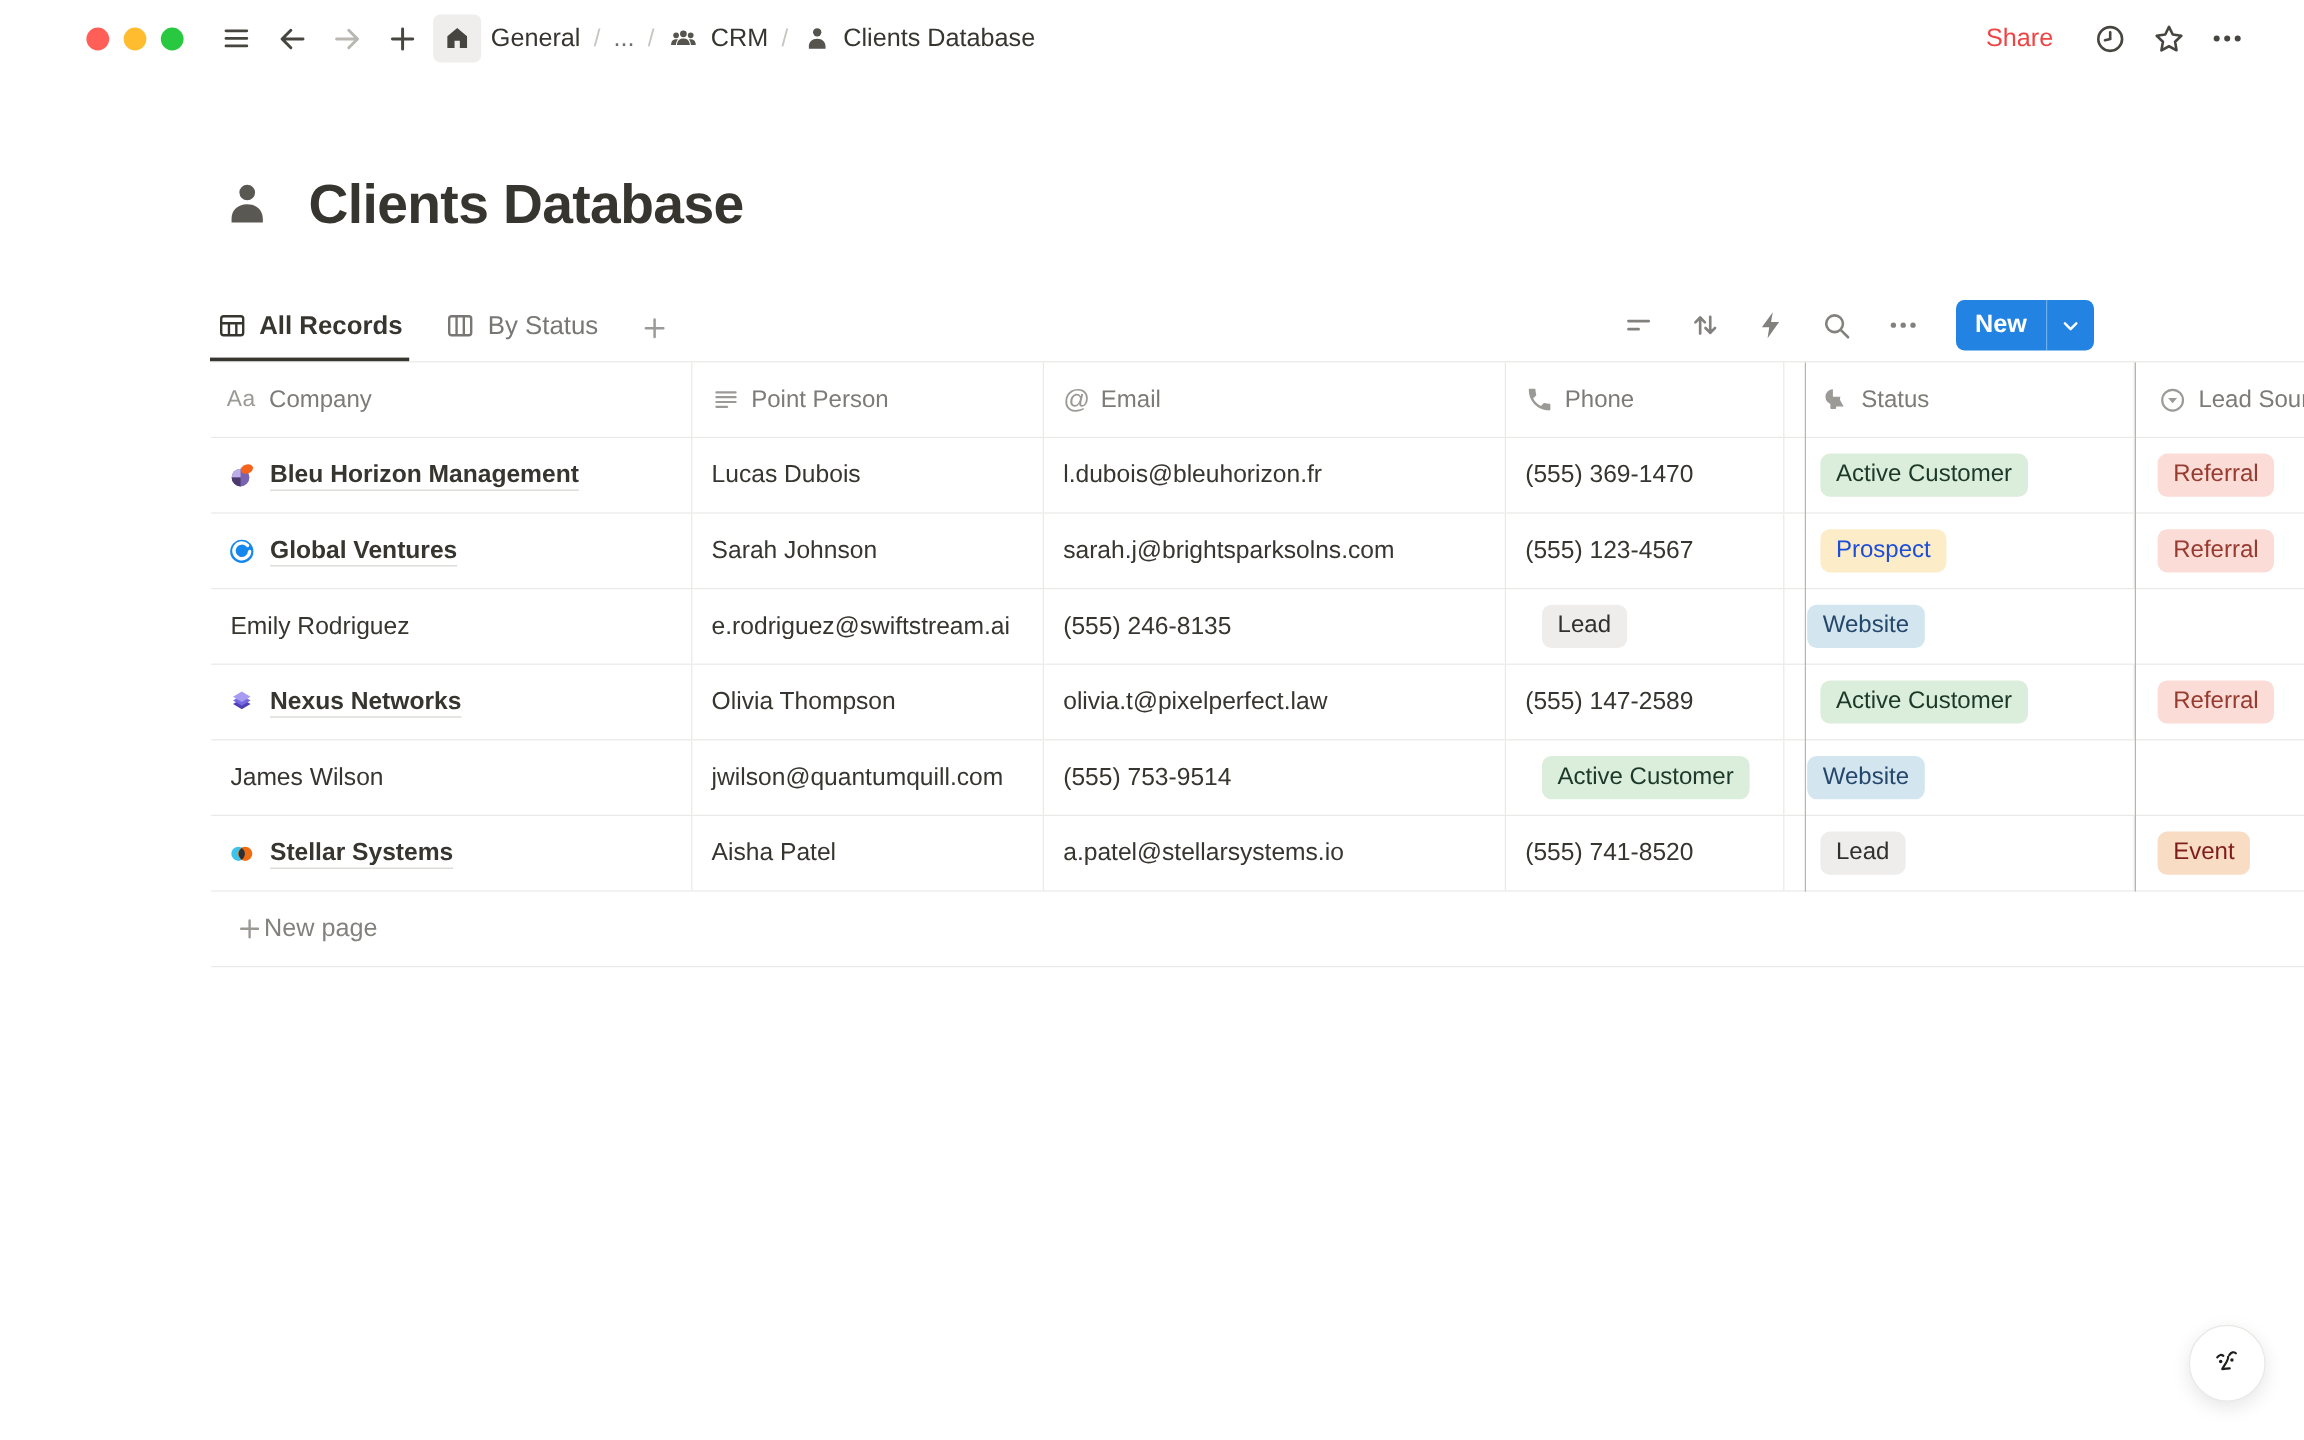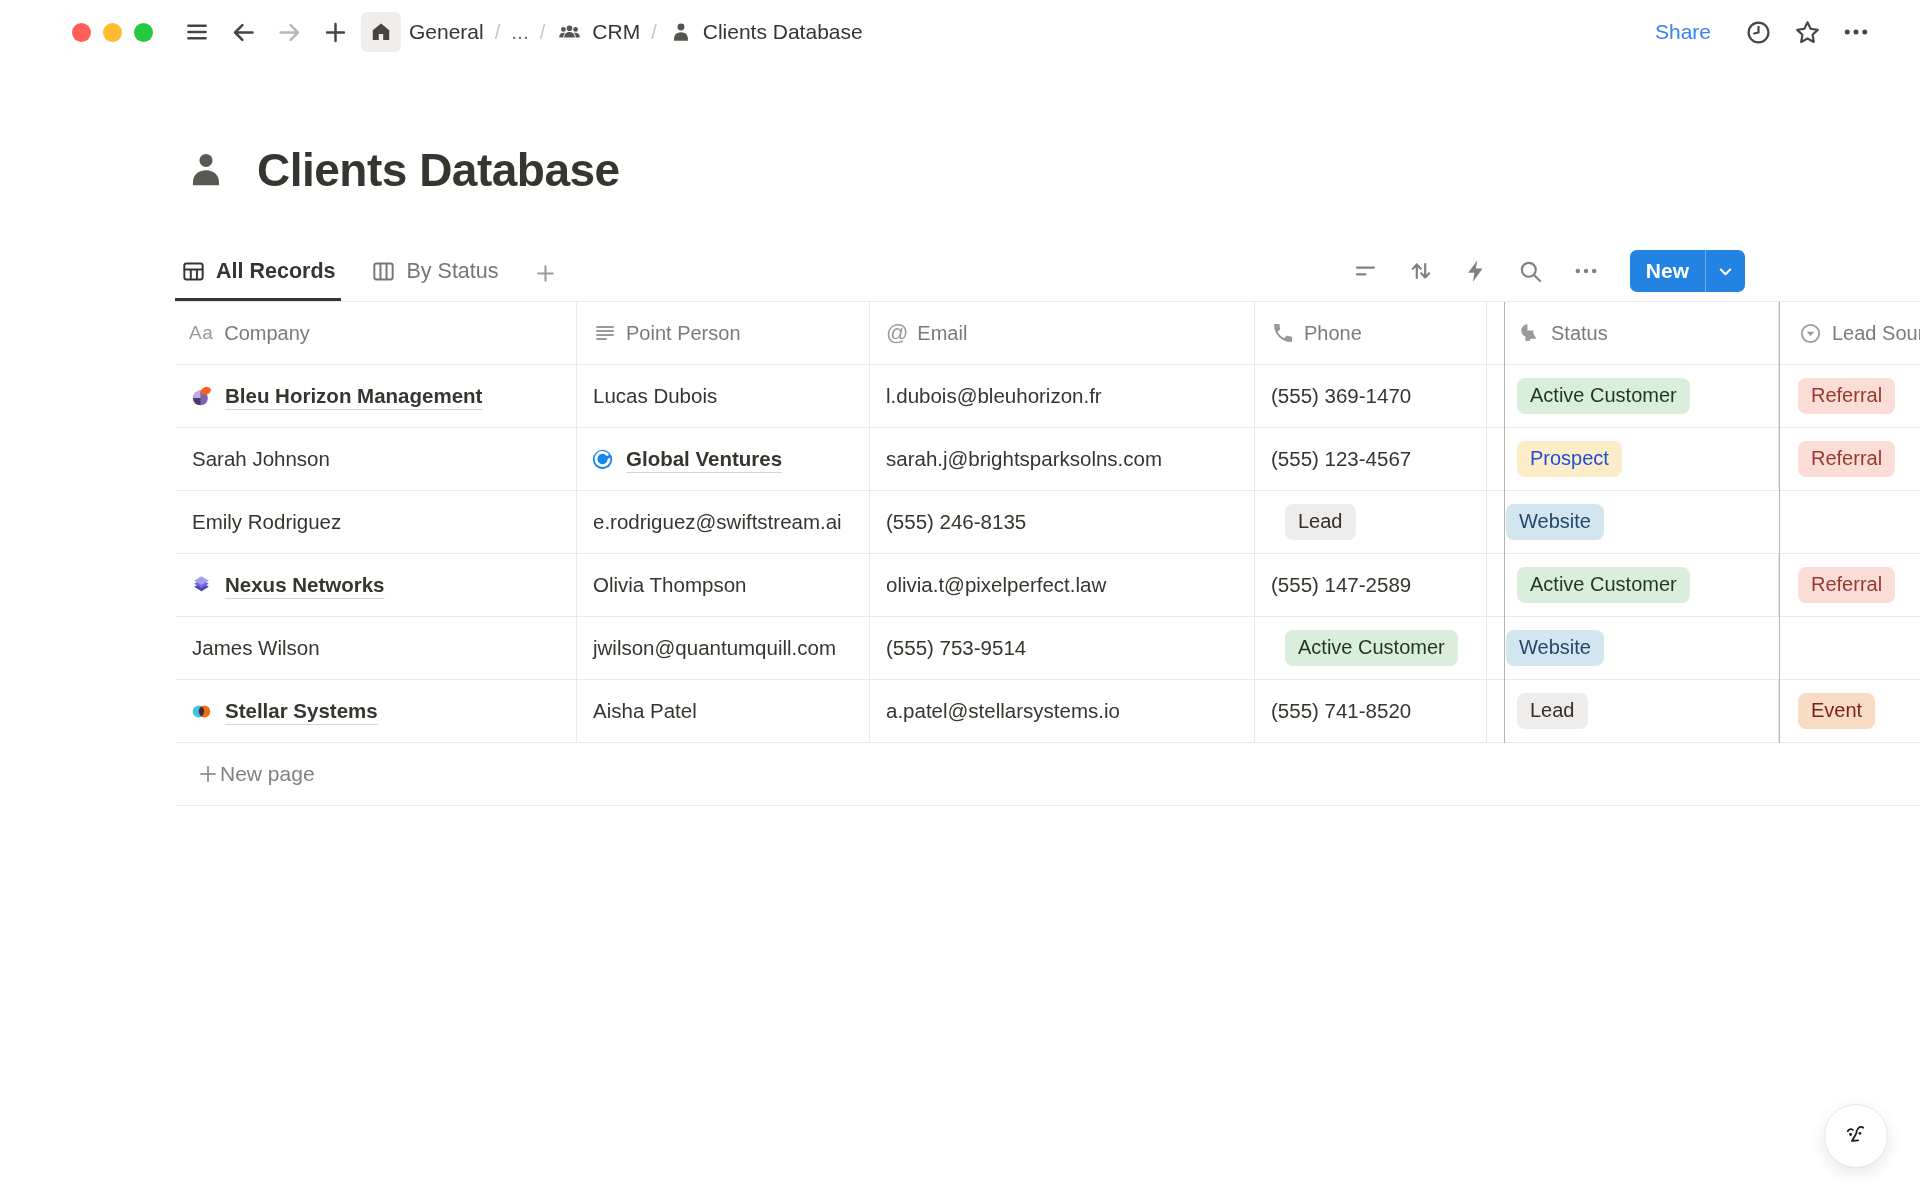--- a/index.html
+++ b/index.html
@@ -14,21 +14,21 @@
   .light{width:19px;height:19px;border-radius:50%}
   .tb-group{display:flex;align-items:center;gap:6px}
   .icon-btn{width:40px;height:40px;display:flex;align-items:center;justify-content:center;border-radius:6px;color:#46453f}
   .icon-btn.dim{color:#b9b7b2}
   .home-chip{background:#efeeec}
   .crumbs{display:flex;align-items:center;gap:11px;font-size:21px;margin-left:8px;white-space:nowrap}
   .crumb{display:flex;align-items:center;gap:9px;color:#37352f}
   .crumb.dim{color:#6f6e6a}
   .sep{color:#c8c6c1;font-size:20px}
   .tb-right{margin-left:auto;display:flex;align-items:center;gap:9px}
-  .share{font-size:21px;color:#3b82f6;padding:6px 10px;margin-right:8px}
+  .share{font-size:21px;color:#ef4444;padding:6px 10px;margin-right:8px}
 
   
   .page-header{position:absolute;top:143px;left:183px;display:flex;align-items:center;gap:28px}
   .page-title{font-size:46px;font-weight:700;letter-spacing:-.5px}
 
   
   .viewbar{position:absolute;top:245px;left:175px;right:0;height:57px;border-bottom:1px solid #e9e9e7}
   .tabs{display:flex;height:100%;align-items:stretch}
   .tab{display:flex;align-items:center;gap:10px;font-size:21.5px;padding:0 6px;margin-right:24px;
        border-bottom:3px solid transparent;color:#787774}
@@ -337,31 +337,31 @@
           <span class="link">(555) 369-1470</span>
         </div>
         <div class="cell c-status">
           <span class="badge" style="background:#dbeddb;color:#1c3829">Active Customer</span>
         </div>
         <div class="cell c-lead">
           <span class="badge" style="background:#fbdcd7;color:#963b2f">Referral</span>
         </div>
       </div>
       <div class="t-row">
-        <div class="cell c-point">
-          <span>Sarah Johnson</span>
-        </div>
         <div class="cell c-company">
           <span>
             <svg class="logo" viewBox="0 0 24 24">
               <circle cx="12" cy="12" r="9.3" fill="#1687ec"></circle>
               <path d="M16.6 7.2A6.3 6.3 0 1 0 18.3 12" fill="none" stroke="#fff" stroke-width="2.7" stroke-linecap="round"></path>
             </svg>
           </span>
           <span class="company-name">Global Ventures</span>
+        </div>
+        <div class="cell c-point">
+          <span>Sarah Johnson</span>
         </div>
         <div class="cell c-email">
           <span class="link">sarah.j@brightsparksolns.com</span>
         </div>
         <div class="cell c-phone">
           <span class="link">(555) 123-4567</span>
         </div>
         <div class="cell c-status">
           <span class="badge" style="background:#fdecc8;color:#1d4ed8">Prospect</span>
         </div>

